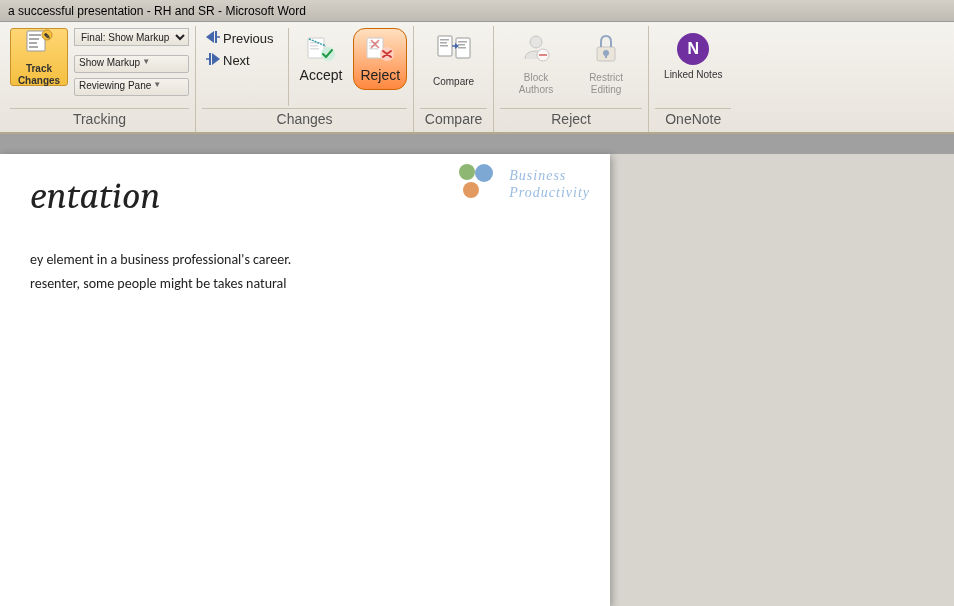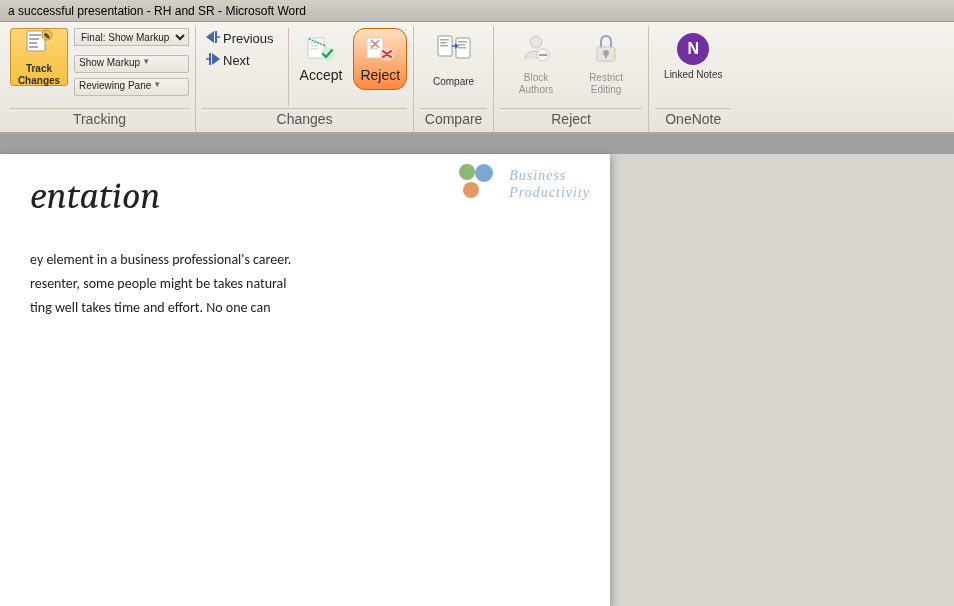--- a/index.html
+++ b/index.html
@@ -618,17 +618,16 @@
         <div>Business</div>
         <div>Productivity</div>
       </div>
     </div>
 
     <div class="presentation-title">entation</div>
 
     <div class="doc-body-text">
       <p>ey element in a business professional's career.</p>
       <p>resenter, some people might be takes natural</p>
-      <p>ting well takes time and effort. No one can</p>
     </div>
   </div>
   <div class="doc-page-right"></div>
 </div>
 
 </body></html>

